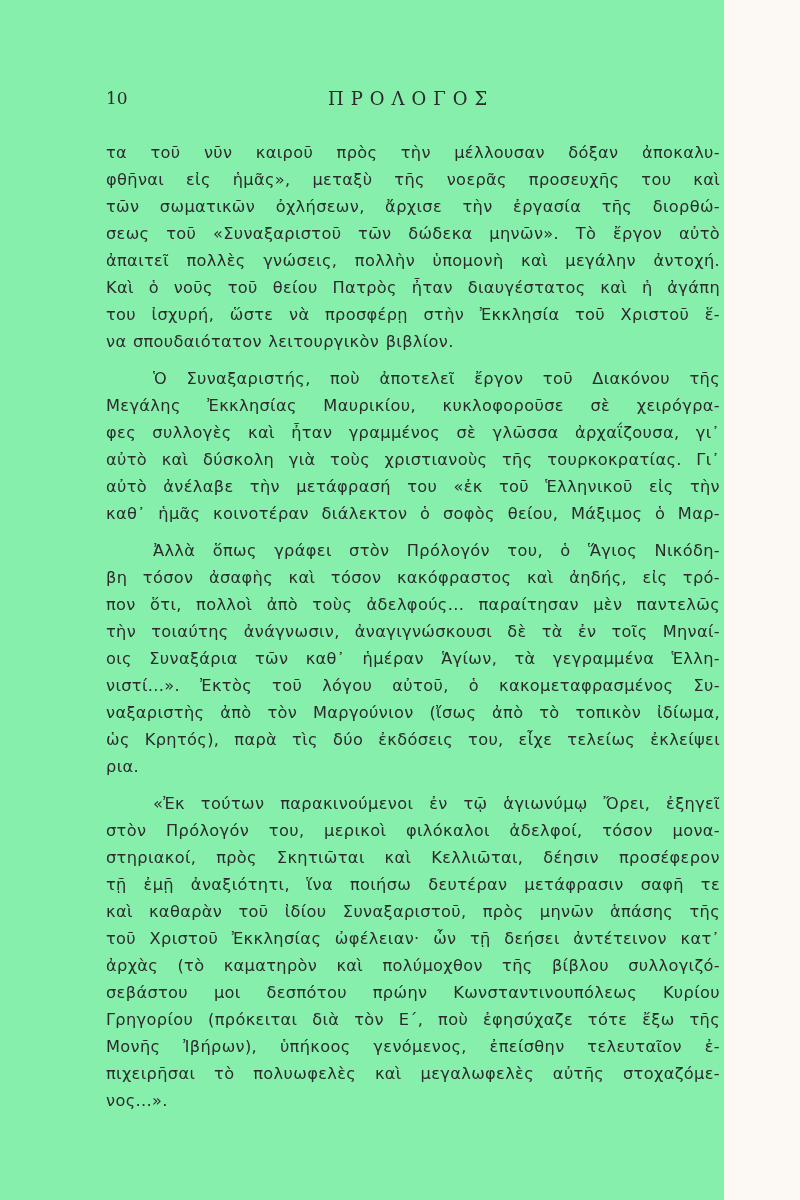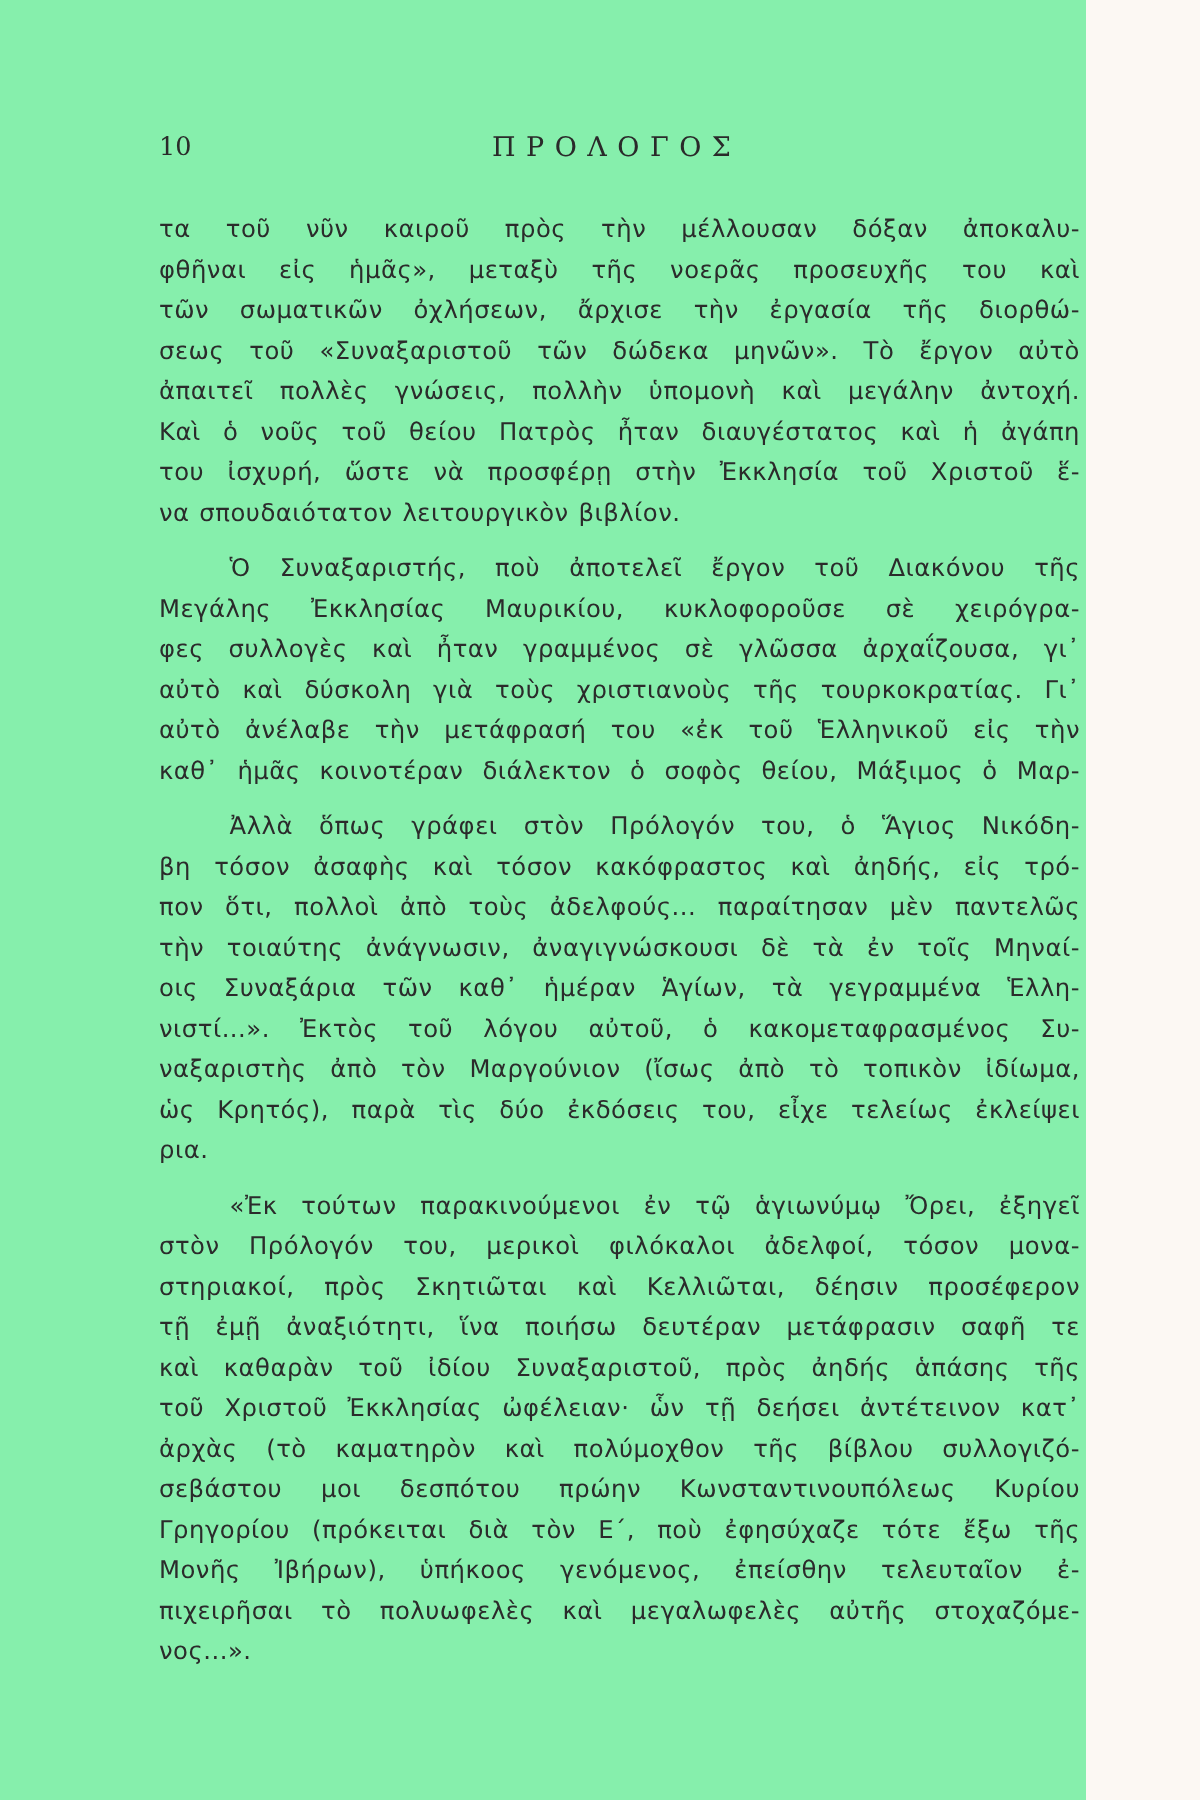--- a/index.html
+++ b/index.html
@@ -117,21 +117,21 @@
         <span class="line">ναξαριστὴς ἀπὸ τὸν Μαργούνιον (ἴσως ἀπὸ τὸ τοπικὸν ἰδίωμα,</span>
         <span class="line">ὡς Κρητός), παρὰ τὶς δύο ἐκδόσεις του, εἶχε τελείως ἐκλείψει</span>
         <span class="line last">ρια.</span>
       </div>
       <div class="para-gap"></div>
       <div class="paragraph">
         <span class="line indent">«Ἐκ τούτων παρακινούμενοι ἐν τῷ ἁγιωνύμῳ Ὄρει, ἐξηγεῖ</span>
         <span class="line">στὸν Πρόλογόν του, μερικοὶ φιλόκαλοι ἀδελφοί, τόσον μονα-</span>
         <span class="line">στηριακοί, πρὸς Σκητιῶται καὶ Κελλιῶται, δέησιν προσέφερον</span>
         <span class="line">τῇ ἐμῇ ἀναξιότητι, ἵνα ποιήσω δευτέραν μετάφρασιν σαφῆ τε</span>
-        <span class="line">καὶ καθαρὰν τοῦ ἰδίου Συναξαριστοῦ, πρὸς ἀηδής ἁπάσης τῆς</span>
+        <span class="line">καὶ καθαρὰν τοῦ ἰδίου Συναξαριστοῦ, πρὸς μηνῶν ἁπάσης τῆς</span>
         <span class="line">τοῦ Χριστοῦ Ἐκκλησίας ὠφέλειαν· ὧν τῇ δεήσει ἀντέτεινον κατ᾽</span>
         <span class="line">ἀρχὰς (τὸ καματηρὸν καὶ πολύμοχθον τῆς βίβλου συλλογιζό-</span>
         <span class="line">σεβάστου μοι δεσπότου πρώην Κωνσταντινουπόλεως Κυρίου</span>
         <span class="line">Γρηγορίου (πρόκειται διὰ τὸν Ε΄, ποὺ ἐφησύχαζε τότε ἔξω τῆς</span>
         <span class="line">Μονῆς Ἰβήρων), ὑπήκοος γενόμενος, ἐπείσθην τελευταῖον ἐ-</span>
         <span class="line">πιχειρῆσαι τὸ πολυωφελὲς καὶ μεγαλωφελὲς αὐτῆς στοχαζόμε-</span>
         <span class="line last">νος...».</span>
       </div>
     </div>
 </div>

